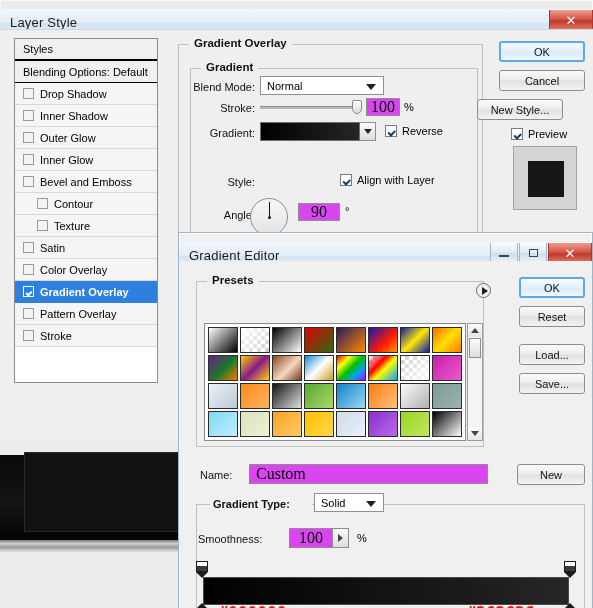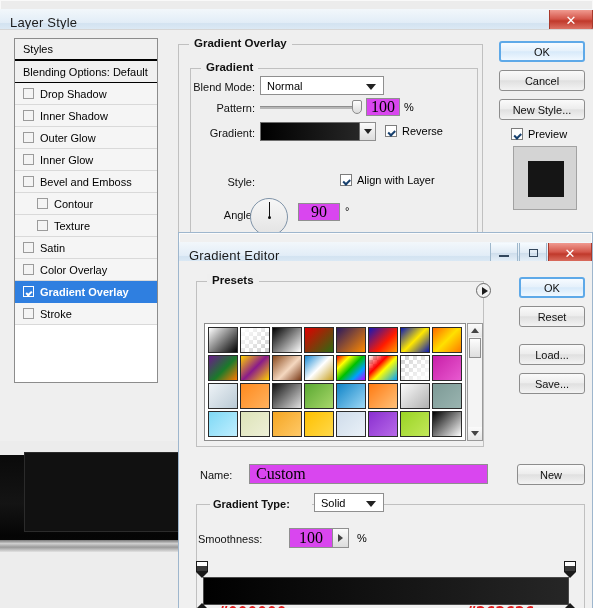--- a/index.html
+++ b/index.html
@@ -223,40 +223,44 @@
           <div class="sl-row">
             <span class="chk"></span>
             <span>Color Overlay</span>
           </div>
           <div class="sl-row selected">
             <span class="chk on"></span>
             <span>Gradient Overlay</span>
           </div>
           <div class="sl-row">
             <span class="chk"></span>
+            <span>Pattern Overlay</span>
+          </div>
+          <div class="sl-row">
+            <span class="chk"></span>
             <span>Stroke</span>
           </div>
         </div>
     </div>
 
     <div class="group" style="left:178px;top:14px;width:305px;height:208px;">
       <div class="legend">Gradient Overlay</div>
     </div>
 
     <div class="group" style="left:190px;top:38px;width:288px;height:176px;">
       <div class="legend">Gradient</div>
     </div>
 
     <div class="fieldlabel" style="left:180px;top:51px;width:75px;">Blend Mode:</div>
     <div class="combo" style="left:260px;top:46px;width:124px;height:19px;">
       <span>Normal</span>
       <span class="arrow"></span>
     </div>
 
-    <div class="fieldlabel" style="left:185px;top:72px;width:70px;">Pattern:</div>
+    <div class="fieldlabel" style="left:185px;top:72px;width:70px;">Stroke:</div>
     <div class="slider" style="left:260px;top:70px;width:102px;">
       <div class="track"></div>
       <div class="knob" style="left:92px;"></div>
     </div>
     <div class="textbox center" style="left:366px;top:68px;width:34px;height:18px;">
       <span>100</span>
     </div>
     <div class="pct" style="left:404px;top:71px;">%</div>
 
     <div class="fieldlabel" style="left:180px;top:97px;width:75px;">Gradient:</div>
@@ -294,21 +298,21 @@
       <span>100</span>
     </div>
     <div class="pct" style="left:404px;top:207px;">%</div>
 
     <div class="btn primary" style="left:499px;top:11px;width:86px;height:21px;">
       <span>OK</span>
     </div>
     <div class="btn" style="left:499px;top:40px;width:86px;height:21px;">
       <span>Cancel</span>
     </div>
-    <div class="btn" style="left:499px;top:69px;width:86px;height:21px;text-align:right;">
+    <div class="btn" style="left:477px;top:69px;width:86px;height:21px;text-align:right;">
       <span>New Style...</span>
     </div>
     <div class="inlinechk" style="left:511px;top:98px;">
       <span class="chk on"></span>
       <span>Preview</span>
     </div>
     <div class="preview-swatch" style="left:513px;top:116px;width:64px;height:64px;">
       <div class="inner"></div>
     </div>
   </div>

